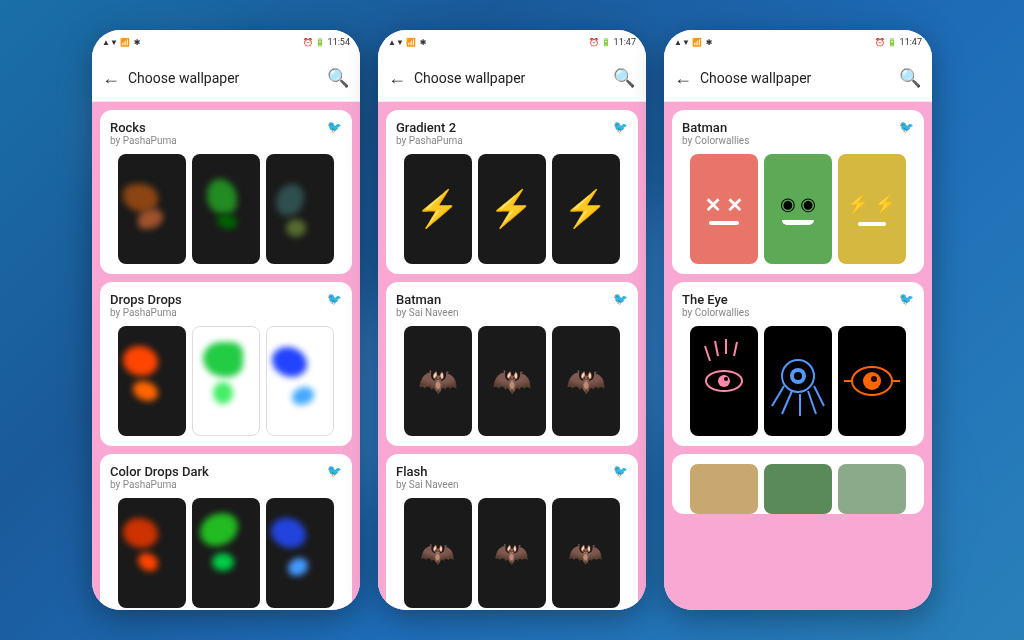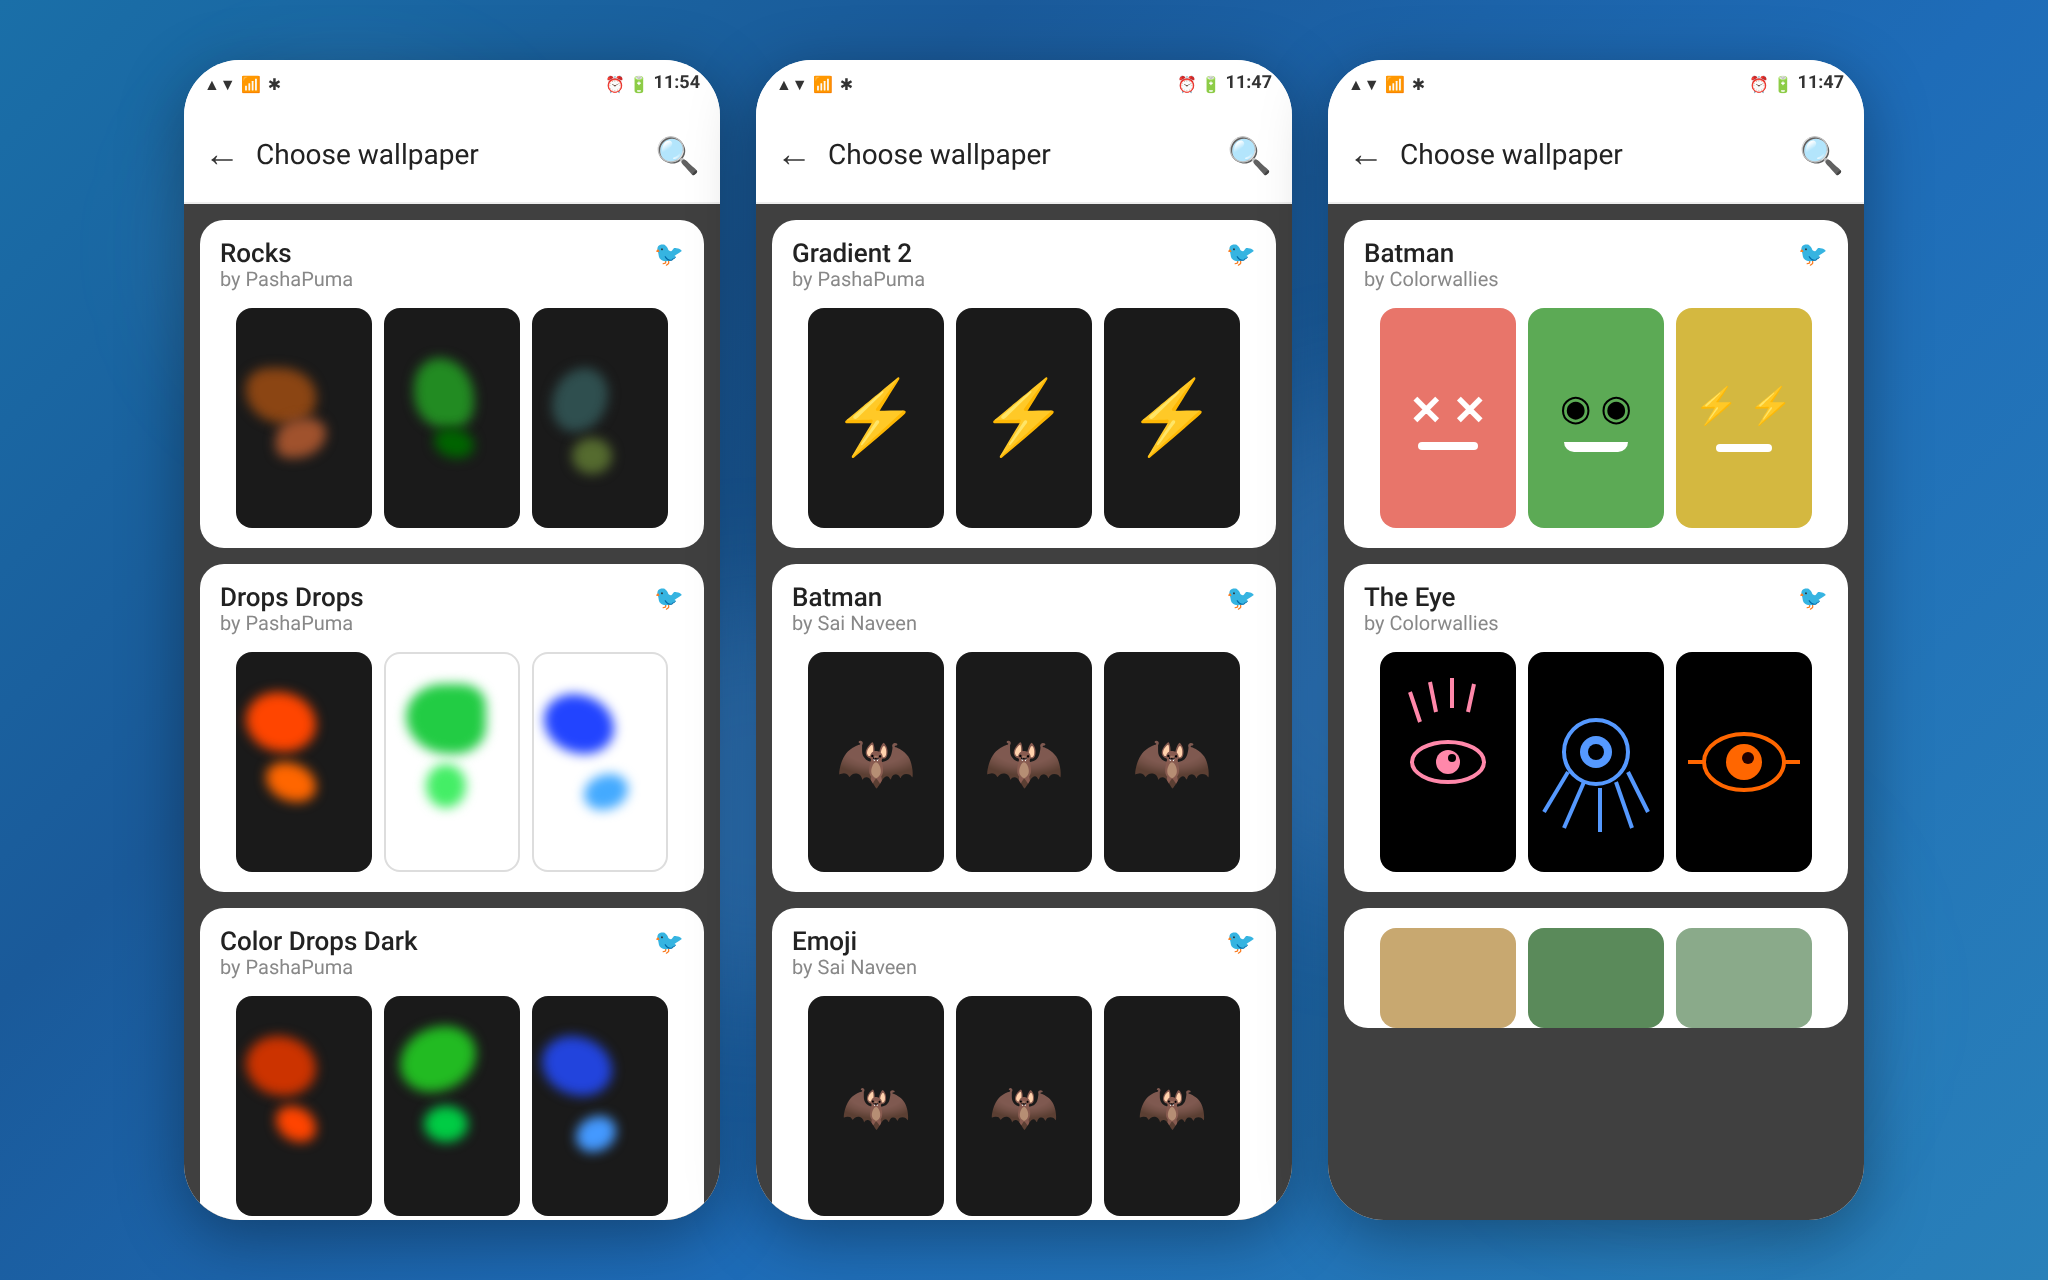--- a/index.html
+++ b/index.html
@@ -51,21 +51,21 @@
       display: flex;
       align-items: center;
       justify-content: space-between;
       padding: 0 10px;
       font-size: 9px;
       color: #333;
       flex-shrink: 0;
     }
     .status-left { display: flex; align-items: center; gap: 3px; font-size: 8px; }
     .status-right { display: flex; align-items: center; gap: 2px; font-size: 8px; }
-    .status-time { font-weight: bold; font-size: 9px; }
+    .status-time { font-weight: normal; font-size: 9px; }
 
     .phone-header {
       height: 48px;
       background: #fff;
       display: flex;
       align-items: center;
       padding: 0 10px;
       gap: 8px;
       border-bottom: 1px solid #eee;
       flex-shrink: 0;
@@ -82,21 +82,21 @@
       color: #222;
     }
     .search-icon-header {
       font-size: 18px;
       color: #333;
     }
 
     .phone-body {
       flex: 1;
       overflow: hidden;
-      background: #404040;
+      background: #f9a8d4;
     }
 
     
     .wallpaper-card {
       background: #fff;
       margin: 8px;
       border-radius: 12px;
       padding: 10px;
     }
     .wallpaper-info {
@@ -359,21 +359,21 @@
           </div>
           <div class="preview-thumb batman-bg">
             <span class="bat-symbol bat-gray" style="font-size:32px;">🦇</span>
           </div>
         </div>
       </div>
 
       <div class="wallpaper-card">
         <div class="wallpaper-info">
           <div>
-            <div class="wallpaper-name">Emoji</div>
+            <div class="wallpaper-name">Flash</div>
             <div class="wallpaper-author">by Sai Naveen</div>
           </div>
           <span class="twitter-icon">🐦</span>
         </div>
         <div class="wallpaper-previews">
           <div class="preview-thumb" style="background:#1a1a1a;display:flex;align-items:center;justify-content:center;">
             <span style="font-size:28px;color:#cc1100;">🦇</span>
           </div>
           <div class="preview-thumb" style="background:#1a1a1a;display:flex;align-items:center;justify-content:center;">
             <span style="font-size:28px;color:#116611;">🦇</span>

